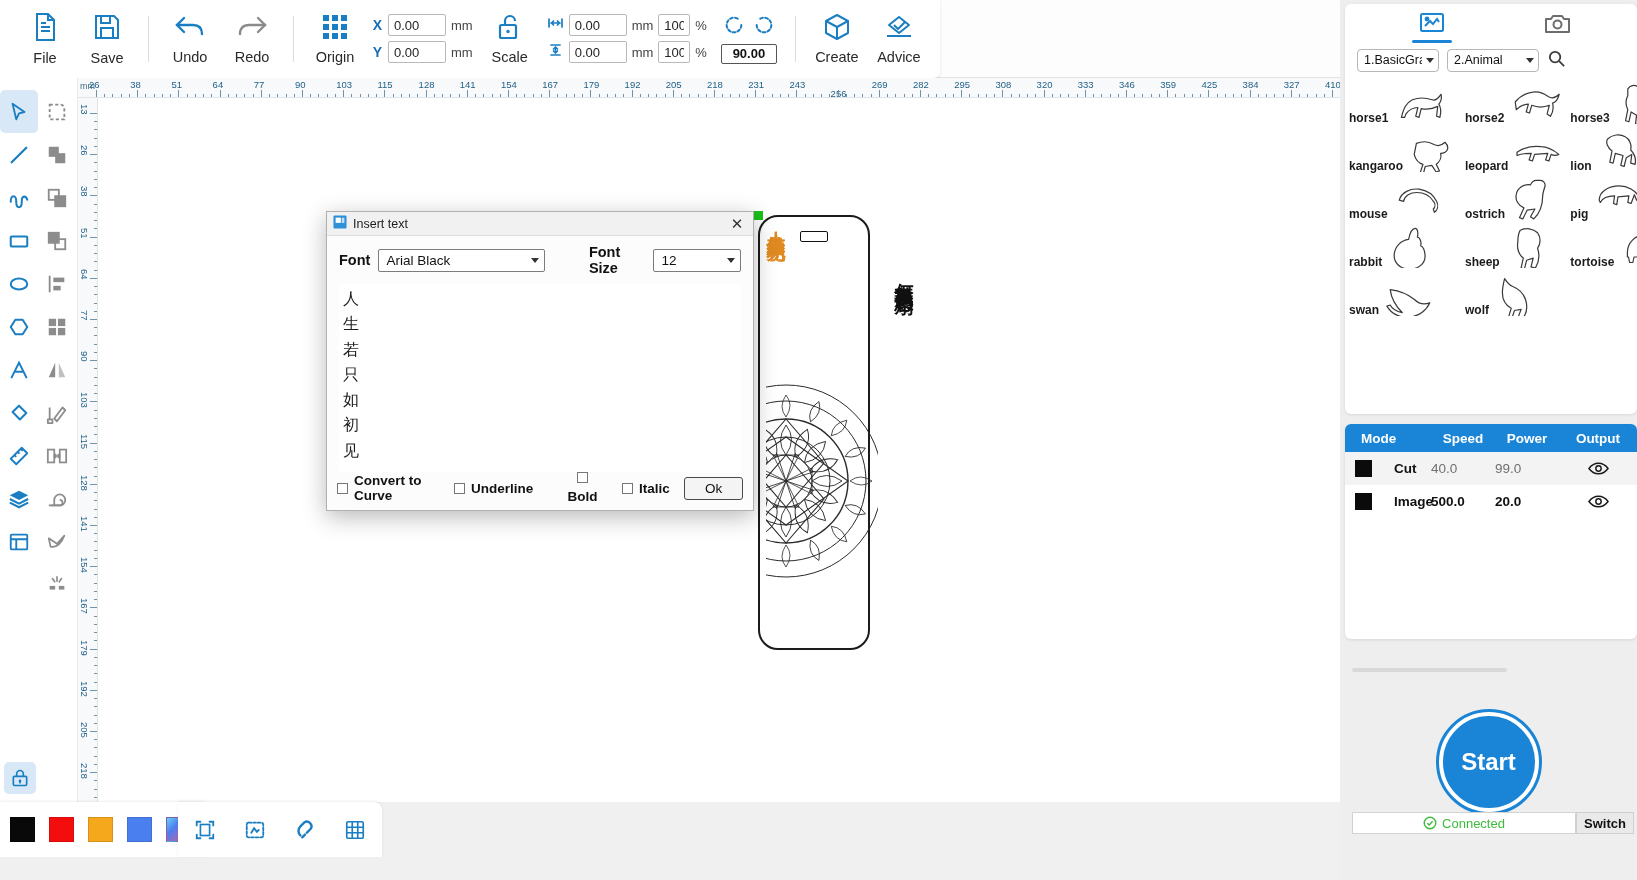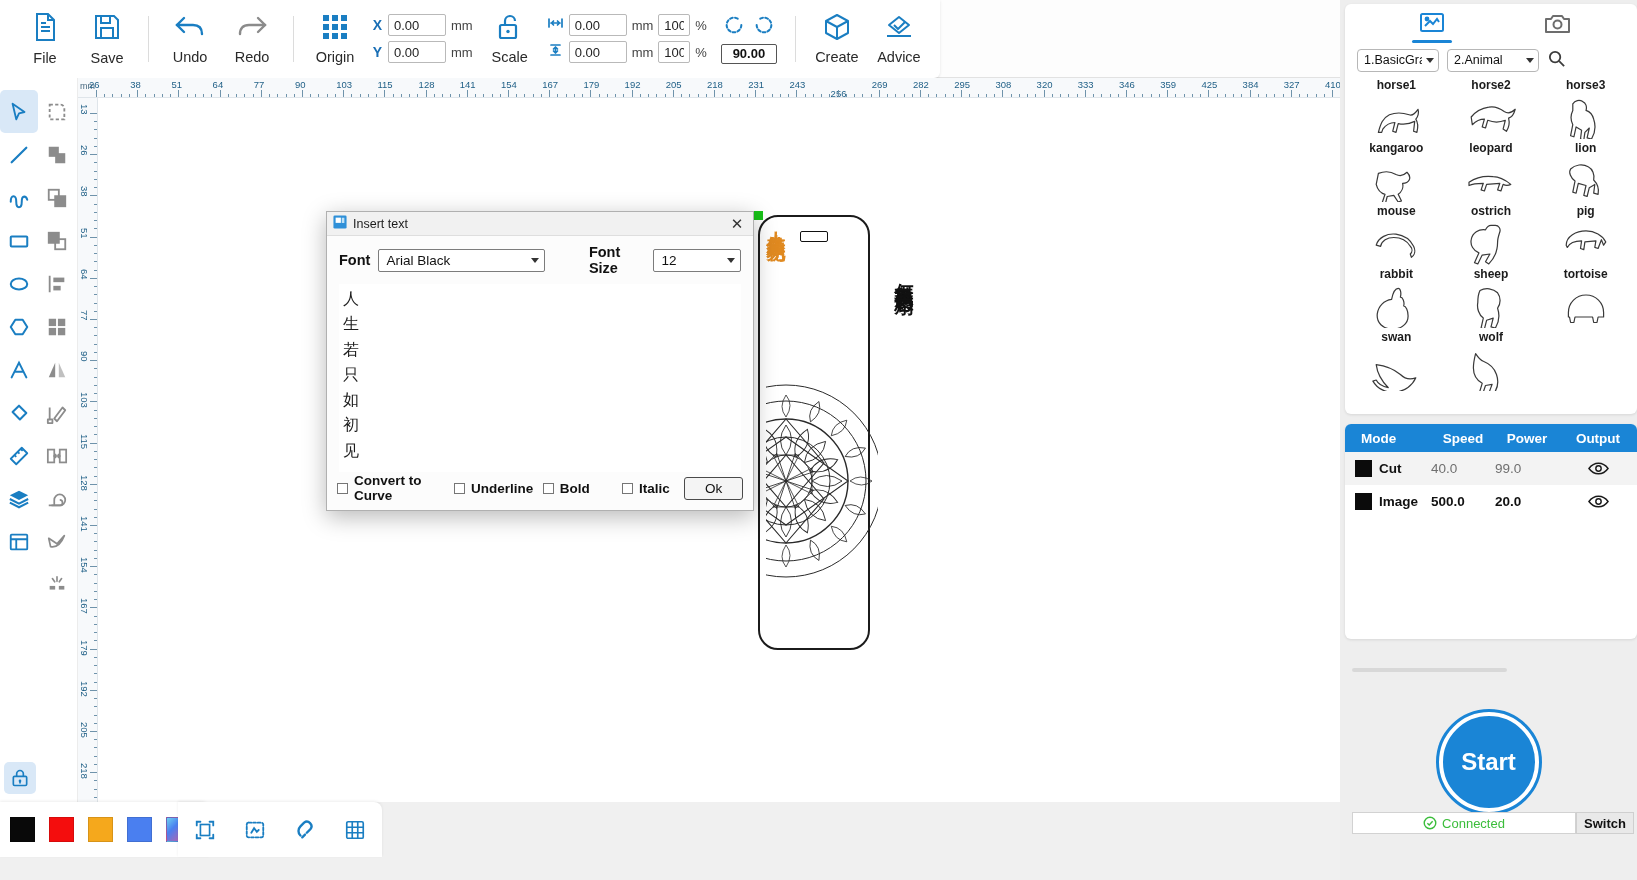--- a/index.html
+++ b/index.html
@@ -140,38 +140,38 @@
     font-size:12.5px; color:#111; display:flex; align-items:center;
     padding:0 4px 0 6px; justify-content:space-between; cursor:pointer;
     font-family:"Liberation Sans", sans-serif;
   }
   .selbox .sb-txt { overflow:hidden; white-space:nowrap; }
   .caret { width:0;height:0;border-left:4px solid transparent;border-right:4px solid transparent;border-top:5px solid #333; margin-left:4px; flex:none;}
   .lib-grid {
     display:grid; grid-template-columns:repeat(3,1fr);
     padding:0 4px; row-gap:0px;
   }
-  .lib-cell { display:flex; flex-direction:column; align-items:center; cursor:pointer; }
+  .lib-cell { display:flex; flex-direction:row; align-items:flex-end; cursor:pointer; }
   .lib-cell .cap { font-size:12px; color:#1b1b1b; font-weight:600; height:15px; line-height:15px; }
   .lib-cell .art { height:48px; display:flex; align-items:center; justify-content:center; }
 
   .rp-table { position:absolute; left:5px; top:424px; width:292px; height:215px; overflow:hidden; }
   .mt-head {
     display:grid; grid-template-columns:86px 64px 64px 78px;
     background:#1a85d6; color:#fff; height:28px; align-items:center;
     font-size:13.5px; font-weight:bold;
   }
   .mt-head span { text-align:center; }
   .mt-head span.c0 { text-align:left; padding-left:16px; }
   .mt-row {
     display:grid; grid-template-columns:86px 64px 64px 78px;
     height:33px; align-items:center; font-size:13.5px; cursor:pointer;
   }
   .mt-row.alt { background:#f3f3f3; }
-  .mt-row .mode { display:flex; align-items:center; gap:7px; padding-left:10px; font-weight:bold; color:#111; }
+  .mt-row .mode { display:flex; align-items:center; gap:22px; padding-left:10px; font-weight:bold; color:#111; }
   .mt-chip { width:17px; height:17px; background:#0b0b0b; flex:none; }
   .mt-row .num { text-align:left; }
   .mt-row.alt .num { color:#6f6f6f; font-weight:normal; }
   .mt-row .num.b { font-weight:bold; color:#111; }
   .mt-eye { display:flex; justify-content:center; }
 
   .divider-bar { position:absolute; left:12px; top:668px; width:155px; height:4px; background:#d8d8d8; border-radius:2px; }
 
   .start-wrap { position:absolute; left:50%; transform:translateX(-50%); top:712px; }
   .start-btn {
@@ -1252,21 +1252,21 @@
 
     <div class="dlg-foot">
       <label class="cbx" style="width:124px;">
         <span class="box"></span>
         <span>Convert to Curve</span>
       </label>
       <label class="cbx" style="width:94px;">
         <span class="box"></span>
         <span>Underline</span>
       </label>
-      <label class="cbx" style="width:84px;">
+      <label class="cbx" style="width:84px;flex-direction:column;">
         <span class="box"></span>
         <span>Bold</span>
       </label>
       <label class="cbx" style="width:66px;">
         <span class="box"></span>
         <span>Italic</span>
       </label>
       <div class="ok-btn">Ok</div>
     </div>
   </div>

